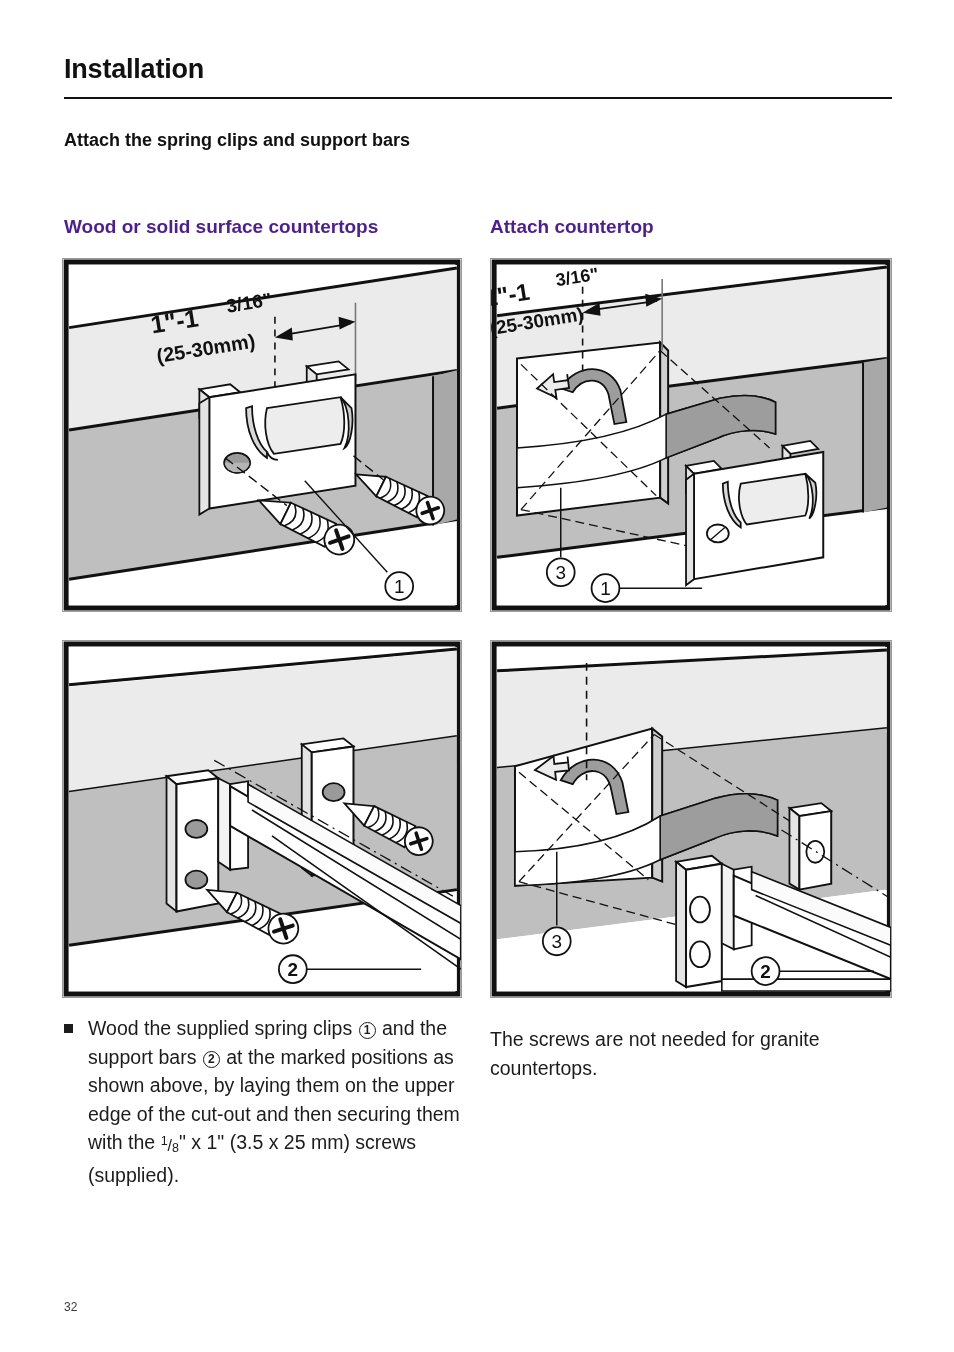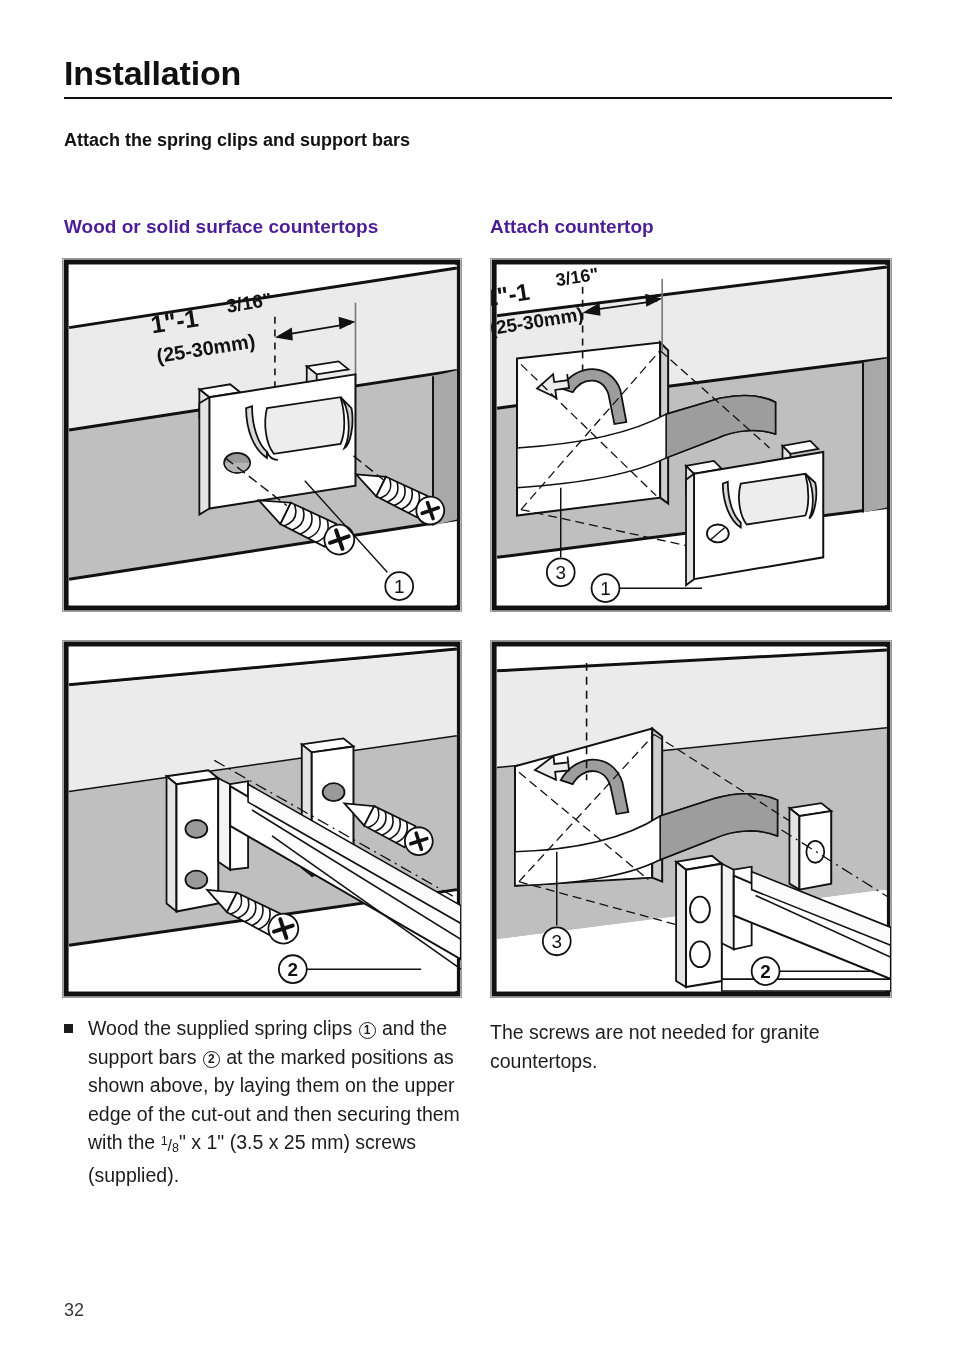--- a/index.html
+++ b/index.html
@@ -19,21 +19,21 @@
   .page {
     position: absolute;
     inset: 0;
   }
 
   
   .page-title {
     position: absolute;
     left: 64px;
     top: 54px;
-    font-size: 34px;
+    font-size: 27px;
     font-weight: bold;
     letter-spacing: -0.2px;
     color: #111;
   }
   .header-rule {
     position: absolute;
     left: 64px;
     top: 97px;
     width: 828px;
     height: 2px;
@@ -88,21 +88,21 @@
   .bullet-sq {
     position: absolute;
     left: 2px;
     top: 10px;
     width: 9px;
     height: 9px;
     background: #1c1c1c;
   }
   .txt-left  { left: 62px;  top: 1014px; width: 404px; }
   .txt-right { left: 490px; top: 1012px; width: 400px; }
-  .para-plain { margin-top: 6px; }
+  .para-plain { margin-top: 13px; }
 
   
   .cnum {
     display: inline-block;
     width: 17px;
     height: 17px;
     line-height: 15px;
     border: 1.3px solid #1c1c1c;
     border-radius: 50%;
     text-align: center;
@@ -126,21 +126,21 @@
   }
   .frac sup { vertical-align: 6px; }
   .frac sub { vertical-align: -1px; }
   .frac .slash { font-size: 16px; }
 
   
   .page-num {
     position: absolute;
     left: 64px;
     top: 1300px;
-    font-size: 18px;
+    font-size: 12px;
     color: #3a3a3a;
   }
 </style>
 </head>
 <body>
 
 <div class="page">
 
   <div class="page-title">Installation</div>
   <div class="header-rule"></div>

